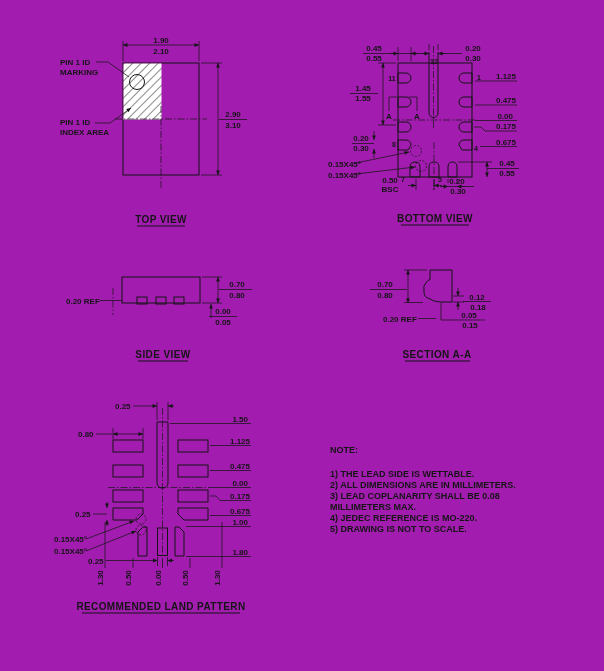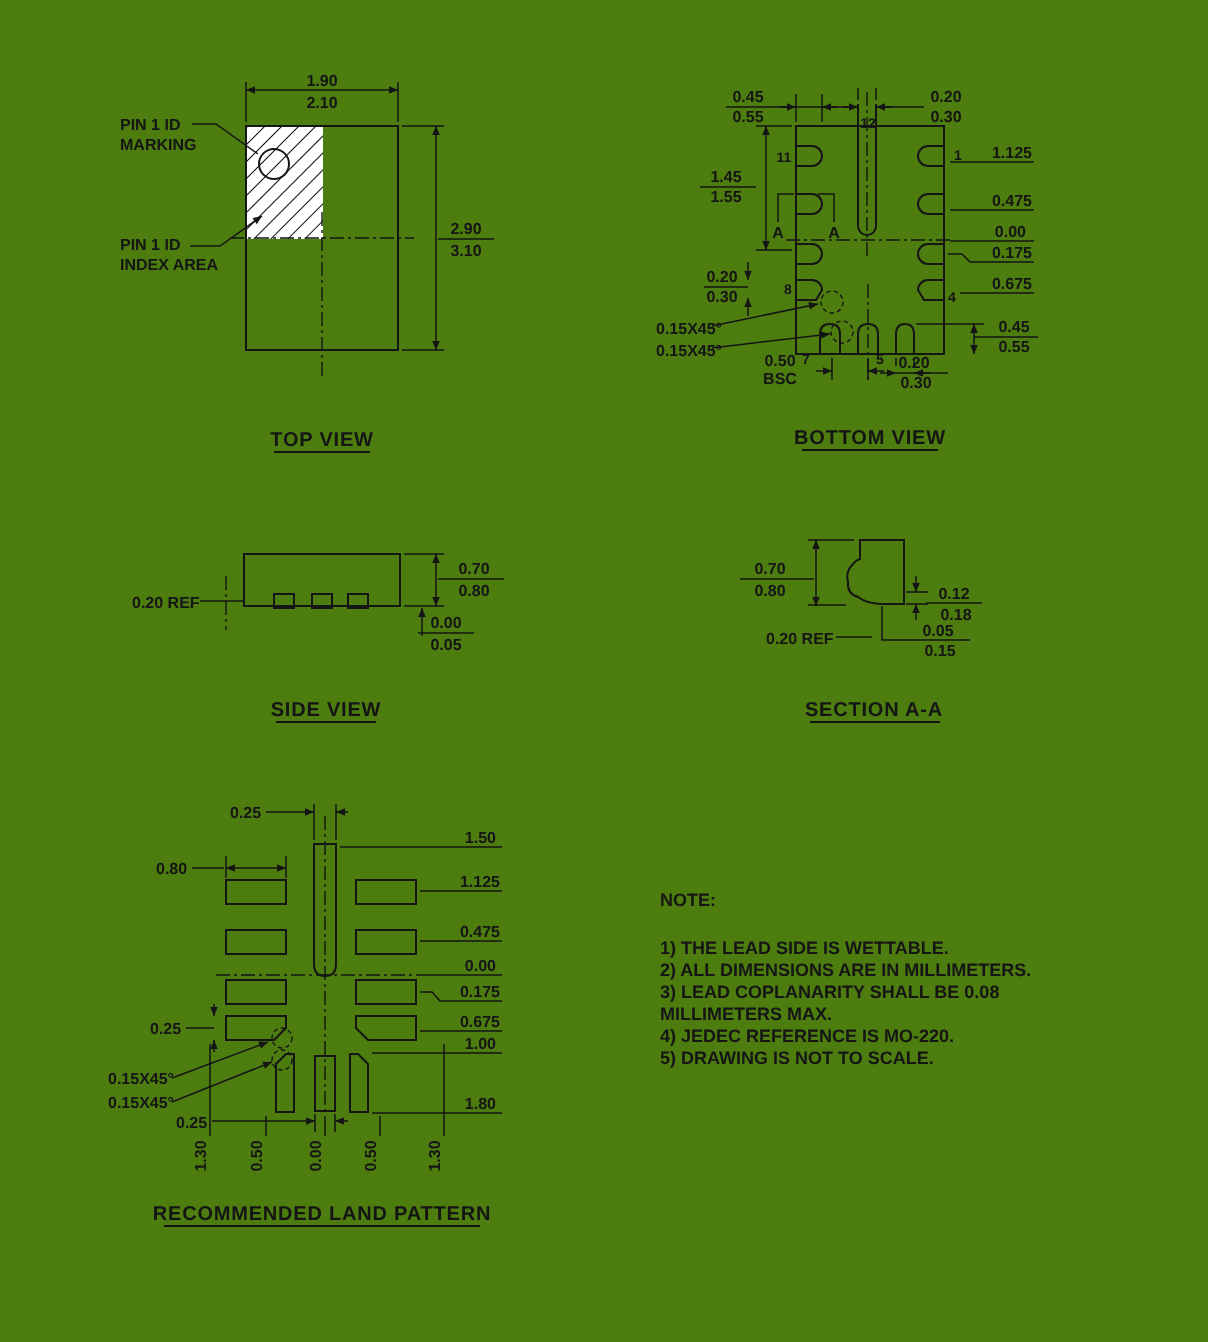--- a/index.html
+++ b/index.html
@@ -1,16 +1,16 @@
 <!DOCTYPE html>
 <html><head>
 <meta charset="utf-8">
 <style>
   html,body{margin:0;padding:0;background:#fff;}
-  #page{position:relative;width:604px;height:671px;background:#4d7c0f;overflow:hidden;}
+  #page{position:relative;width:604px;height:671px;background:#a21caf;overflow:hidden;}
   svg text{font-family:"Liberation Sans",sans-serif;font-weight:bold;fill:#151515;}
   .t8{font-size:8px;}
   .t7{font-size:7px;}
   .t9{font-size:9px;}
   .ttl{font-size:10px;letter-spacing:.4px;}
   .s{stroke:#151515;stroke-width:1;fill:none;}
   .d{stroke:#151515;stroke-width:.75;fill:none;}
   .cl{stroke:#151515;stroke-width:.7;fill:none;stroke-dasharray:7 2 1.5 2;}
   .dc{stroke:#151515;stroke-width:.7;fill:none;stroke-dasharray:2.2 1.6;}
 </style>

